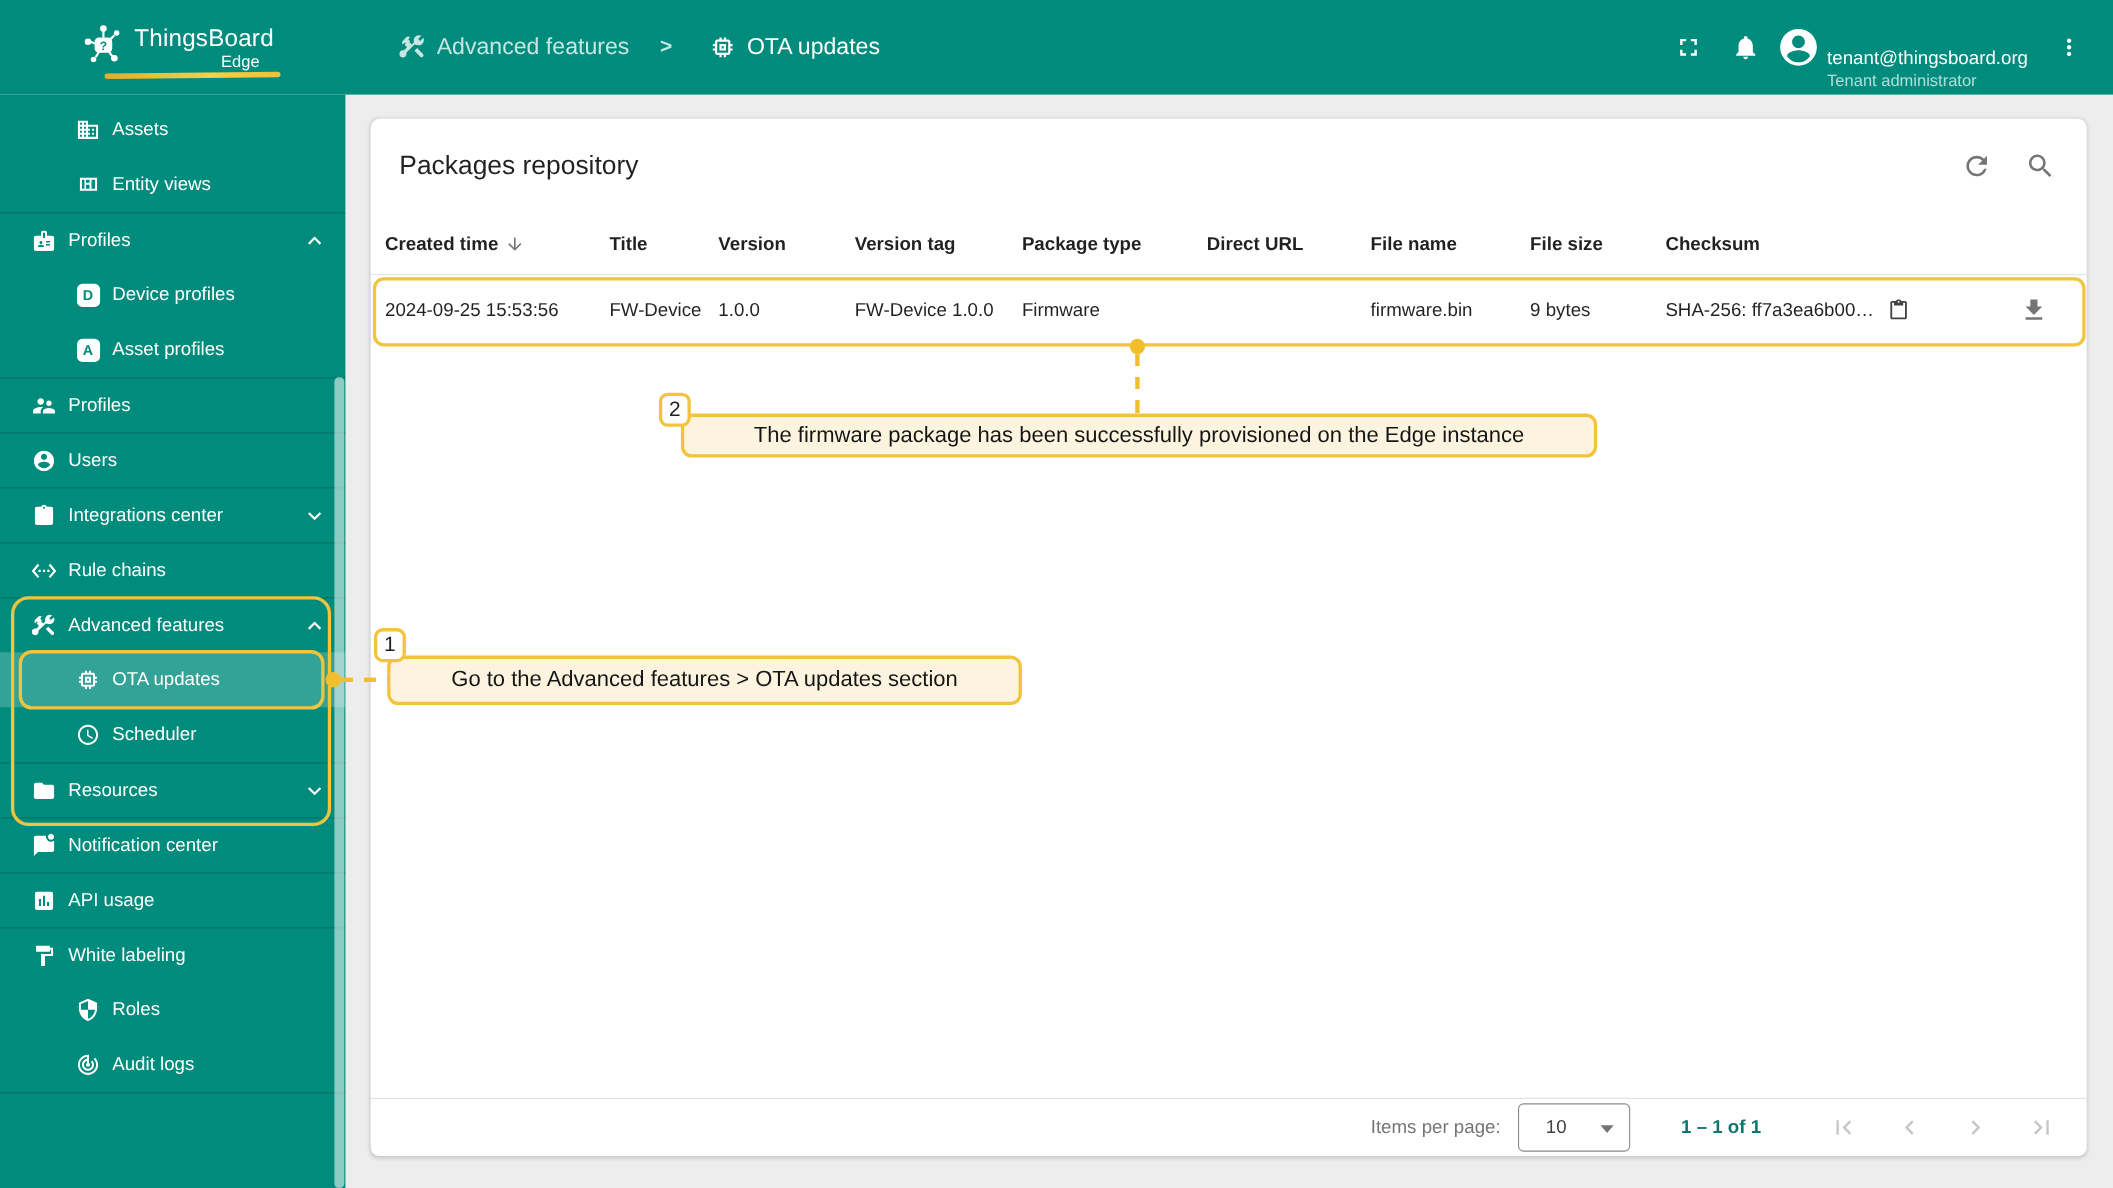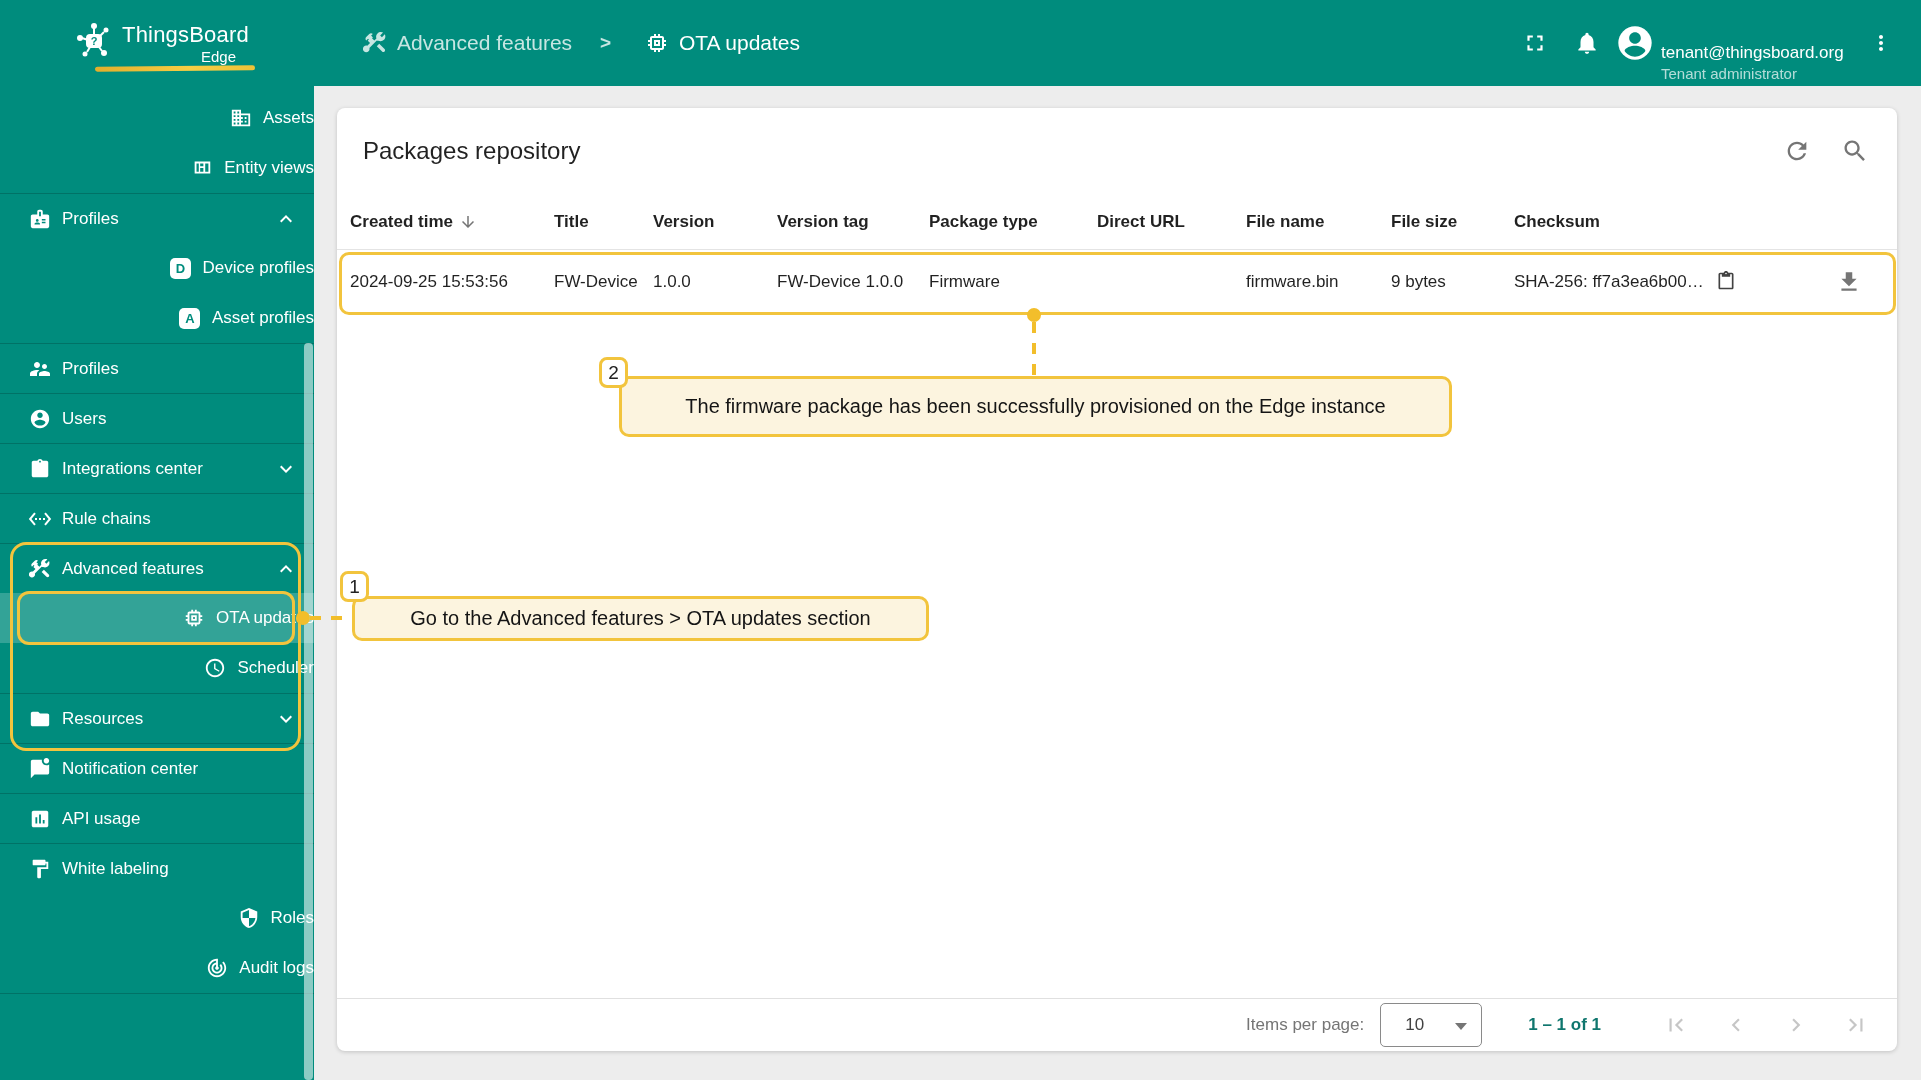--- a/index.html
+++ b/index.html
@@ -20,21 +20,21 @@
   .hdr-right { position:absolute; right:26px; top:0; height:86px; display:flex; align-items:center; }
   .hdr-btn { display:flex; align-items:center; justify-content:center; width:40px; height:40px; cursor:pointer; }
   .user-text { margin-left:6px; margin-right:14px; width:192px;margin-top:40px; }
   .user-email { font-size:17px; color:#fff; line-height:22px; }
   .user-role { font-size:15px; color:rgba(255,255,255,0.70); line-height:20px; }
 
   
   .sidebar { position:absolute; left:0; top:86px; width:314px; height:994px; background:#008C7D; z-index:1; padding-top:7px; }
   .nav-item { position:relative; display:flex; align-items:center; height:50px; color:#fff; font-size:17px; font-weight:500; cursor:pointer; }
   .nav-item.lvl0 { padding-left:28px; }
-  .nav-item.lvl1 { padding-left:68px;justify-content:flex-end; }
+  .nav-item.lvl1 { padding-left:68px; }
   .group-start { border-top:1px solid rgba(0,0,0,0.18); }
   .nav-ic { width:24px; height:24px; margin-right:10px; flex:none; display:flex; align-items:center; justify-content:center; }
   .letter-ic { width:21px; height:21px; border-radius:5px; background:#fff; color:#008C7D; font-weight:700; font-size:13px;
                display:flex; align-items:center; justify-content:center; }
   .chev { margin-left:auto; margin-right:16px; width:24px; height:24px; flex:none; }
   .nav-item.active { background:rgba(255,255,255,0.20); }
   .side-scroll { position:absolute; right:1px; top:257px; width:9px; height:737px; background:rgba(255,255,255,0.55); border-radius:4px; }
 
   
   .main { position:absolute; left:314px; top:86px; width:1607px; height:994px; background:#EDEDED; }
@@ -44,21 +44,21 @@
   .card-title { font-size:24px; color:rgba(0,0,0,0.87); }
   .card-act { position:absolute; top:29px; width:28px; height:28px; cursor:pointer; }
   .act-refresh { right:86px; } .act-search { right:28px; }
 
   .tbl-head, .tbl-row { display:grid; grid-template-columns:204px 99px 124px 152px 168px 149px 145px 123px 276px 1fr;
                         padding:0 13px; align-items:center; }
   .tbl-head { height:56px; border-bottom:1px solid #E4E4E4; }
   .th { font-size:17px; font-weight:600; color:rgba(0,0,0,0.87); display:flex; align-items:center; gap:6px; padding-right:8px; cursor:pointer; }
   .tbl-row { height:63px; cursor:pointer; }
   .td { font-size:17px; color:rgba(0,0,0,0.87); padding-right:5px; line-height:22px; }
-  .td-checksum { display:flex; gap:12px; }
+  .td-checksum { display:flex; align-items:center; gap:12px; }
   .td-actions { display:flex; justify-content:flex-end; padding-right:22px; }
 
   .pag { position:absolute; left:0; bottom:0; width:100%; height:53px; border-top:1px solid #E0E0E0;
          display:flex; align-items:center; justify-content:flex-end; padding-right:28px; color:#757575; font-size:17px; }
   .pp-select { position:relative; margin-left:16px; margin-right:46px; width:102px; height:44px; border:1px solid #8a8a8a;
                border-radius:5px; display:flex; align-items:center; padding-left:24px; color:#424242; cursor:pointer; }
   .pp-caret { position:absolute; right:14px; top:19px; width:0; height:0; border-left:6px solid transparent;
               border-right:6px solid transparent; border-top:7px solid #757575; }
   .pp-range { color:#0f766e; margin-right:28px;font-weight:bold; }
   .pg-btn { width:26px; height:26px; margin-left:34px; cursor:default; }
@@ -411,18 +411,18 @@
 <div class="dash-h" style="left:310px; top:616px; width:44px;"></div>
 <div class="ann-box" style="left:352px; top:596px; width:577px; height:45px;">
   <span>Go to the Advanced features &gt; OTA updates section</span>
 </div>
 <div class="ann-badge" style="left:340px; top:571px;">
   <span>1</span>
 </div>
 
 <div class="ann-dot" style="left:1027px; top:308px;"></div>
 <div class="dash-v" style="left:1032px; top:322px; height:54px;"></div>
-<div class="ann-box" style="left:619px; top:376px; width:833px; height:61px;">
+<div class="ann-box" style="left:619px; top:376px; width:833px; height:40px;">
   <span>The firmware package has been successfully provisioned on the Edge instance</span>
 </div>
 <div class="ann-badge" style="left:599px; top:357px;">
   <span>2</span>
 </div>
 
 </body></html>

